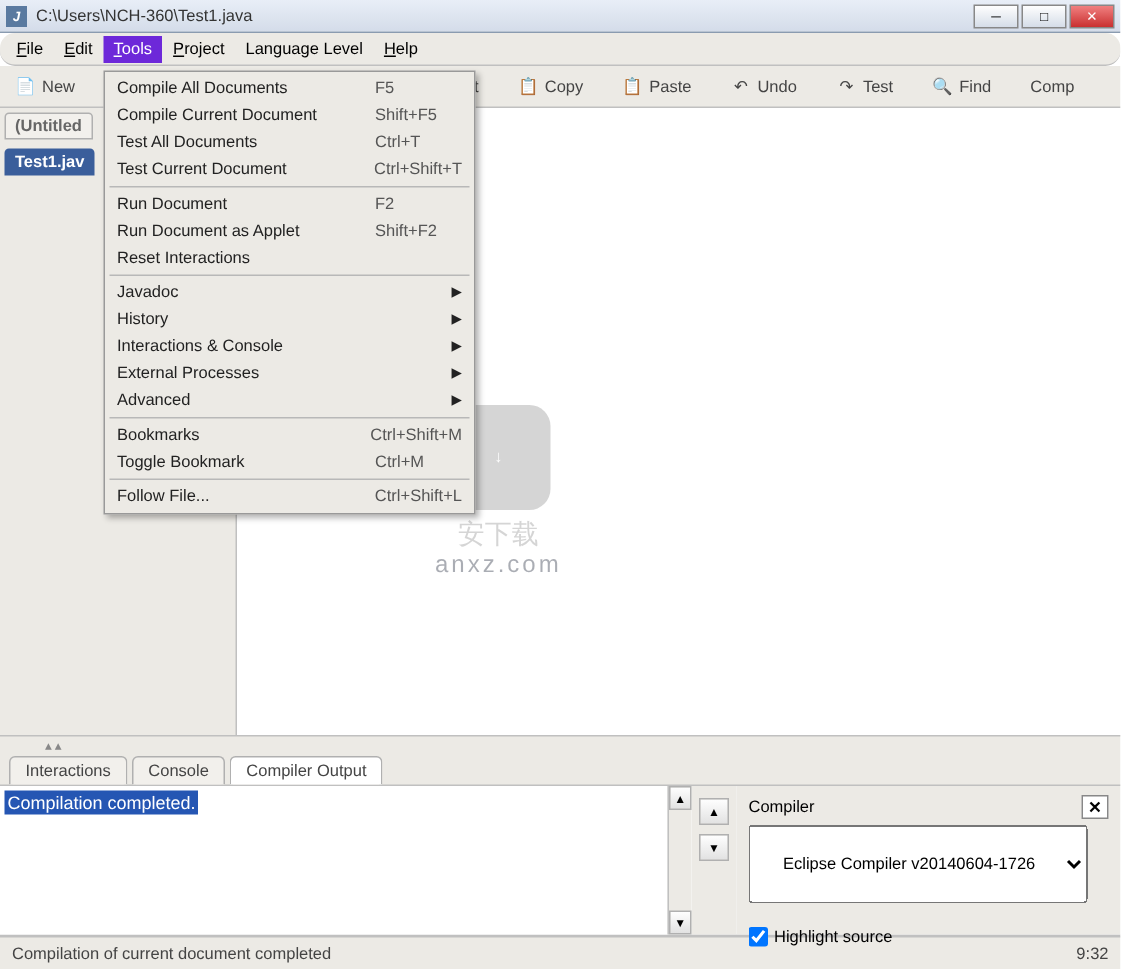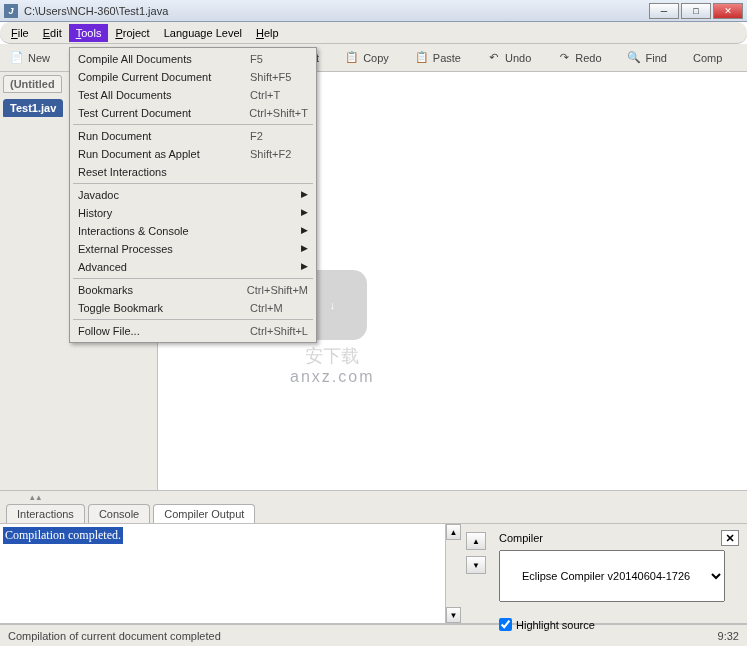--- a/index.html
+++ b/index.html
@@ -37,21 +37,21 @@
 .dd-sep { height: 1px; background: #b8b8b8; margin: 2px 3px; }
 
 .resize-grip { height: 12px; background: #eceae5; border-top: 1px solid #c0c0c0; display: flex; align-items: center; padding-left: 30px; color: #888; font-size: 9px; letter-spacing: 2px; }
 
 .bottom-tabs { height: 22px; background: #eceae5; display: flex; align-items: flex-end; padding: 0 6px; border-bottom: 1px solid #c0c0c0; gap: 3px; }
 .btab { padding: 3px 10px; border: 1px solid #b0b0b0; border-bottom: none; border-radius: 4px 4px 0 0; background: #f2f0ec; cursor: pointer; color: #444; }
 .btab.active { background: #fff; }
 
 .output-area { height: 100px; display: flex; border-bottom: 1px solid #c0c0c0; }
 .output-left { flex: 1; background: #fff; padding: 3px; position: relative; }
-.output-text { background: #2556b3; color: #fff; padding: 1px 2px; font-family: Liberation Serif, serif; font-size: 12px; display: inline-block; }
+.output-text { background: #2556b3; color: #fff; padding: 1px 2px; font-family: Liberation Sans, sans-serif; font-size: 12px; display: inline-block; }
 .out-scroll { position: absolute; right: 0; top: 0; bottom: 0; width: 16px; background: #eceae5; border-left: 1px solid #c0c0c0; }
 .out-scroll .arrow-btn { height: 16px; border: 1px solid #b0b0b0; background: linear-gradient(#fefefe,#e2e2e2); display: flex; align-items: center; justify-content: center; font-size: 8px; }
 
 .spinner-col { width: 30px; background: #eceae5; display: flex; flex-direction: column; align-items: center; justify-content: flex-start; padding-top: 8px; gap: 6px; }
 .spin-btn { width: 20px; height: 18px; border: 1px solid #b0b0b0; background: linear-gradient(#fefefe,#e2e2e2); display: flex; align-items: center; justify-content: center; font-size: 8px; cursor: pointer; }
 
 .compiler-panel { width: 256px; background: #eceae5; padding: 6px 8px; position: relative; }
 .compiler-panel .hdr { display: flex; align-items: center; margin-bottom: 4px; }
 .compiler-panel .close-x { width: 18px; height: 16px; border: 1px solid #888; background: #fff; display: flex; align-items: center; justify-content: center; font-weight: bold; cursor: pointer; margin-left: auto; }
 .compiler-panel select { width: 226px; padding: 18px; font-size: 11px; }
@@ -106,21 +106,21 @@
   <div class="tool-btn">
       <span class="ic">📋</span>
       <span>Paste</span>
     </div>
   <div class="tool-btn">
       <span class="ic">↶</span>
       <span>Undo</span>
     </div>
   <div class="tool-btn">
       <span class="ic">↷</span>
-      <span>Redo</span>
+      <span>Test</span>
     </div>
   <div class="tool-btn">
       <span class="ic">🔍</span>
       <span>Find</span>
     </div>
   <div class="tool-btn">
       <span>Comp</span>
     </div>
 </div>
 

